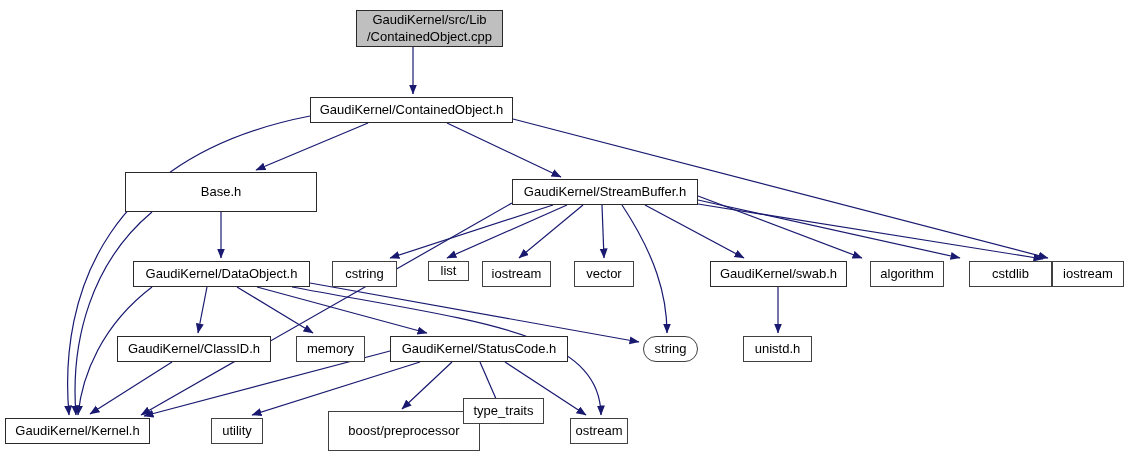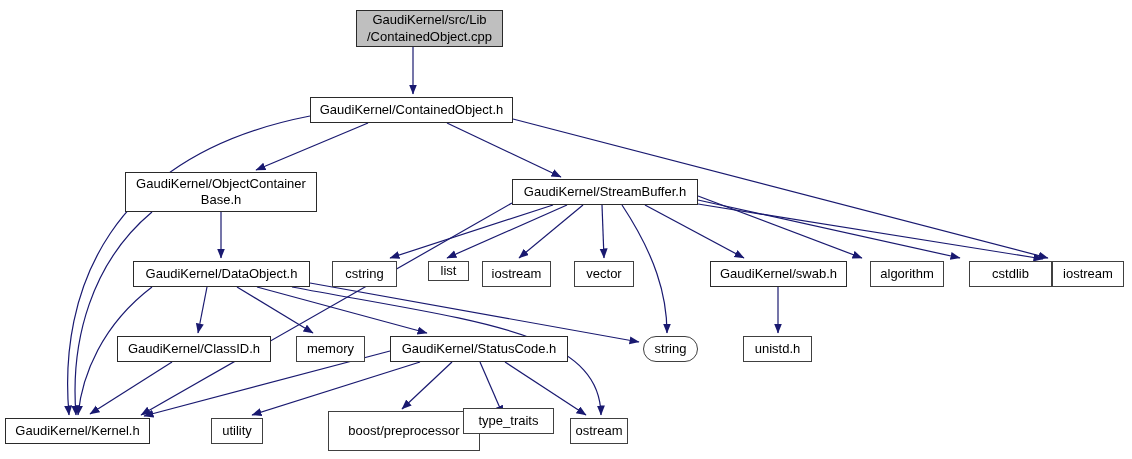--- a/index.html
+++ b/index.html
@@ -57,21 +57,20 @@
     </svg>
   <div id="graph">
       <div class="node source" style="left: 340px; top: 10px; width: 147px; height: 37px; margin-left: 16px;">
         <span>GaudiKernel/src/Lib</span>
         <span>/ContainedObject.cpp</span>
       </div>
       <div class="node internal" style="left: 310px; top: 97px; width: 203px; height: 26px;">
         <span>GaudiKernel/ContainedObject.h</span>
       </div>
       <div class="node internal" style="left: 125px; top: 172px; width: 192px; height: 40px;">
-        <span>GaudiKernel/ObjectContainer</span>
         <span>Base.h</span>
       </div>
       <div class="node internal" style="left: 512px; top: 179px; width: 186px; height: 26px;">
         <span>GaudiKernel/StreamBuffer.h</span>
       </div>
       <div class="node internal" style="left: 133px; top: 261px; width: 177px; height: 26px;">
         <span>GaudiKernel/DataObject.h</span>
       </div>
       <div class="node external" style="left: 332px; top: 261px; width: 65px; height: 26px;">
         <span>cstring</span>
@@ -114,20 +113,20 @@
       </div>
       <div class="node internal" style="left: 5px; top: 418px; width: 145px; height: 26px;">
         <span>GaudiKernel/Kernel.h</span>
       </div>
       <div class="node external" style="left: 211px; top: 418px; width: 52px; height: 26px;">
         <span>utility</span>
       </div>
       <div class="node external" style="left: 288px; top: 411px; width: 152px; height: 40px; margin-left: 40px;">
         <span>boost/preprocessor</span>
       </div>
-      <div class="node external" style="left: 463px; top: 408px; width: 91px; height: 26px;">
+      <div class="node external" style="left: 463px; top: 398px; width: 81px; height: 26px;">
         <span>type_traits</span>
       </div>
       <div class="node external" style="left: 570px; top: 418px; width: 58px; height: 26px;">
         <span>ostream</span>
       </div>
     </div>
 </div>
 
 </body></html>

